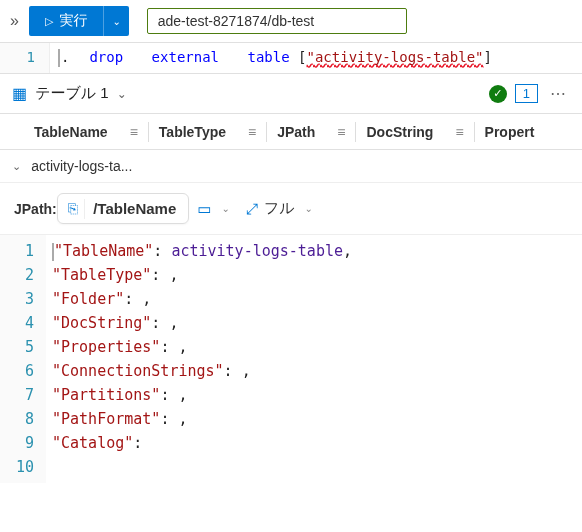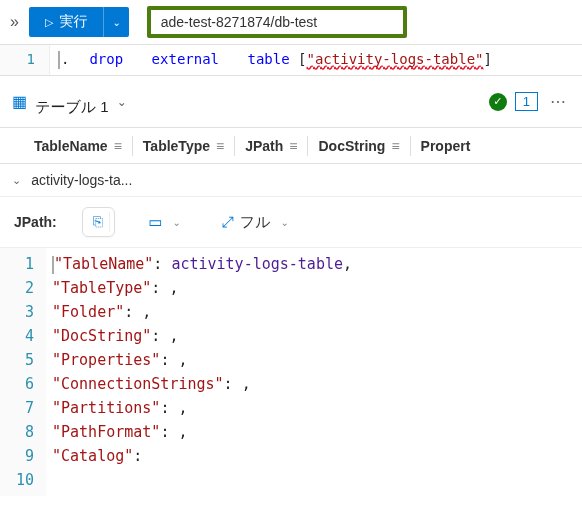--- a/index.html
+++ b/index.html
@@ -4,48 +4,48 @@
   <style>
     * { margin: 0; padding: 0; box-sizing: border-box; }
     body { font-family: "Segoe UI", Arial, sans-serif; font-size: 13px; color: #333; background: #fff; width: 582px; height: 532px; overflow: hidden; }
     
     .toolbar-top { display: flex; align-items: center; gap: 8px; padding: 6px 8px; border-bottom: 1px solid #e0e0e0; }
     .dbl-chevron { font-size: 16px; color: #555; cursor: pointer; padding: 2px; }
     .run-group { display: flex; }
     .run-btn { background: #0078d4; color: #fff; border: none; padding: 6px 16px; display: flex; align-items: center; gap: 6px; font-size: 14px; cursor: pointer; border-radius: 2px 0 0 2px; }
     .run-btn .play { font-size: 11px; }
     .run-split { background: #0078d4; color: #fff; border: none; border-left: 1px solid rgba(255,255,255,0.3); padding: 6px 8px; cursor: pointer; border-radius: 0 2px 2px 0; font-size: 10px; }
-    .scope-box { margin-left: 10px; border: 4px solid #4d7c0f; border-radius: 2px; padding: 4px 10px; font-size: 14px; color: #333; min-width: 260px; }
+    .scope-box { margin-left: 10px; border: 1px solid #4d7c0f; border-radius: 2px; padding: 4px 10px; font-size: 14px; color: #333; min-width: 260px; }
     
     .editor-top { display: flex; border-bottom: 1px solid #e0e0e0; }
     .gutter-top { width: 50px; text-align: right; padding: 6px 14px 6px 0; color: #2b91af; font-family: Consolas, monospace; font-size: 14px; border-right: 1px solid #eee; background: #fafafa; }
     .code-top { padding: 6px 8px; font-family: Consolas, monospace; font-size: 14px; position: relative; }
     .kw-blue { color: #0000ff; margin-left: 20px; }
     .str-dk { color: #a31515; }
     .wavy { text-decoration: underline wavy #e81123; text-decoration-skip-ink: none; }
     .caret-line { border-left: 2px solid #aaa; display: inline-block; height: 18px; vertical-align: middle; margin-right: 1px; }
     
     .results-hdr { display: flex; align-items: center; padding: 10px 12px; gap: 8px; border-bottom: 1px solid #e0e0e0; }
     .table-icon { color: #0078d4; font-size: 16px; }
-    .results-title { font-size: 15px; color: #222; margin-top: 12px; }
+    .results-title { font-size: 15px; color: #222; }
     .chev-sm { font-size: 12px; color: #666; cursor: pointer; }
     .spacer { flex: 1; }
     .check-circle { width: 18px; height: 18px; background: #107c10; border-radius: 50%; color: #fff; display: flex; align-items: center; justify-content: center; font-size: 11px; }
     .count-box { border: 1px solid #0078d4; color: #0078d4; padding: 1px 7px; font-size: 13px; cursor: pointer; }
     .dots { color: #666; cursor: pointer; padding: 0 4px; font-size: 16px; }
     
     .grid-hdr { display: flex; align-items: center; border-bottom: 1px solid #e0e0e0; padding: 0 8px 0 24px; height: 36px; overflow: hidden; }
-    .col { display: flex; align-items: center; gap: 6px; padding: 0 10px; font-size: 14px; font-weight: 600; color: #333; white-space: nowrap; }
+    .col { display: flex; align-items: center; gap: 22px; padding: 0 10px; font-size: 14px; font-weight: 600; color: #333; white-space: nowrap; }
     .col .eq { color: #888; font-weight: normal; }
     .vdiv { width: 1px; height: 20px; background: #ddd; }
     
     .data-row { display: flex; align-items: center; padding: 8px 12px; border-bottom: 1px solid #eee; font-size: 14px; color: #333; }
     .expand-chev { font-size: 11px; color: #666; margin-right: 10px; cursor: pointer; }
     
-    .jpath-bar { display: flex; align-items: center; gap: 25px; padding: 10px 14px; border-bottom: 1px solid #eee; }
+    .jpath-bar { display: flex; align-items: center; gap: 0; padding: 10px 14px; border-bottom: 1px solid #eee; }
     .jpath-label { font-weight: 600; font-size: 14px; }
     .jpath-box { border: 1px solid #ddd; border-radius: 6px; display: flex; align-items: center; padding: 4px 4px; gap: 6px; box-shadow: 0 1px 2px rgba(0,0,0,0.04); }
     .jpath-icon { color: #0078d4; padding: 2px 6px; cursor: pointer; border-right: 1px solid #eee; }
     .jpath-text { font-size: 15px; font-weight: 600; padding: 2px 8px 2px 2px; }
     .mode-btn { display: flex; align-items: center; gap: 6px; padding: 4px 8px; cursor: pointer; font-size: 15px; color: #333; }
     .mode-btn .ic { color: #0078d4; }
     .mode-btn .dd { font-size: 10px; color: #888; margin-left: 4px; }
     
     .json-view { display: flex; font-family: Consolas, monospace; font-size: 15px; }
     .json-gutter { width: 46px; text-align: right; padding: 4px 12px 4px 0; color: #2b91af; line-height: 24px; background: #fafafa; }
@@ -115,20 +115,21 @@
 
 <div class="data-row">
   <span class="expand-chev">⌄</span>
   <span>activity-logs-ta...</span>
 </div>
 
 <div class="jpath-bar">
   <span class="jpath-label">JPath:</span>
   <div class="jpath-box">
     <span class="jpath-icon">⎘</span>
+    <span class="jpath-text">/TableName</span>
   </div>
   <div class="mode-btn">
     <span class="ic">▭</span>
     <span class="dd">⌄</span>
   </div>
   <div class="mode-btn">
     <span class="ic">⤢</span>
     <span>フル</span>
     <span class="dd">⌄</span>
   </div>

